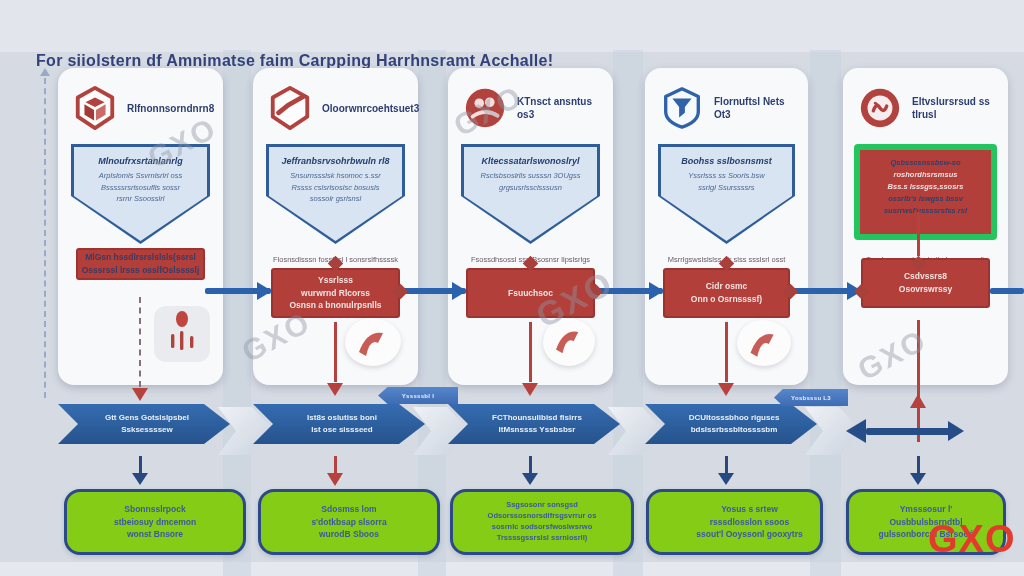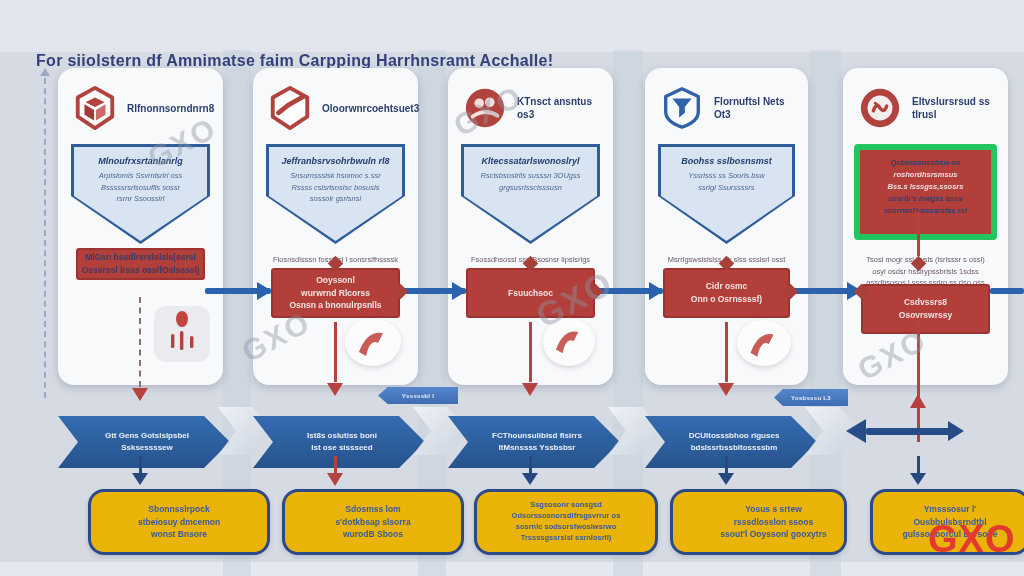--- a/index.html
+++ b/index.html
@@ -54,39 +54,39 @@
   .vshaft{position:absolute;width:0;}
   .vshaft.red{border-left:3px solid #b5423e;}
   .vshaft.navy{border-left:3px solid #27497f;}
   .vshaft.dashred{border-left:2px dashed #8a6f78;}
   .tri-down{position:absolute;width:0;height:0;border-left:8px solid transparent;border-right:8px solid transparent;}
   .tri-down.red{border-top:13px solid #b5423e;}
   .tri-down.navy{border-top:12px solid #27497f;}
   .tri-up{position:absolute;width:0;height:0;border-left:8px solid transparent;border-right:8px solid transparent;border-bottom:14px solid #b5423e;}
 
   
-  .chevron{position:absolute;top:404px;height:52px;background:linear-gradient(180deg,#356cb0,#26538d);
+  .chevron{position:absolute;top:404px;height:40px;background:linear-gradient(180deg,#356cb0,#26538d);
     clip-path:polygon(0 0,calc(100% - 26px) 0,100% 50%,calc(100% - 26px) 100%,0 100%,20px 50%);
-    display:flex;flex-direction:column;justify-content:center;padding-left:32px;padding-right:26px;box-sizing:border-box;margin-top:12px;}
+    display:flex;flex-direction:column;justify-content:center;padding-left:32px;padding-right:26px;box-sizing:border-box;}
   .chevron div{text-align:center;font-size:8px;font-weight:bold;color:#e9f0f8;line-height:1.5;}
   .light-chev{position:absolute;top:407px;height:48px;background:linear-gradient(135deg,#f3f5f9,#c9d1dd);
     clip-path:polygon(0 0,calc(100% - 22px) 0,100% 50%,calc(100% - 22px) 100%,0 100%,18px 50%);opacity:.9;}
 
   .tag{position:absolute;height:17px;background:linear-gradient(180deg,#5586cc,#3f6cb2);
     clip-path:polygon(12% 0,100% 0,100% 100%,12% 100%,0 50%);
     display:flex;align-items:center;justify-content:center;font-size:6px;font-weight:bold;color:#eaf1fb;letter-spacing:.3px;}
 
   
   .dbl-line{position:absolute;top:428px;height:7px;background:#274d88;border-radius:2px;}
   .dbl-left{position:absolute;top:419px;width:0;height:0;border-top:12px solid transparent;border-bottom:12px solid transparent;border-right:20px solid #274d88;}
   .dbl-right{position:absolute;top:421px;width:0;height:0;border-top:10px solid transparent;border-bottom:10px solid transparent;border-left:16px solid #274d88;}
 
   
-  .bbox{position:absolute;top:489px;height:66px;background:#eab308;border:3px solid #2c4a87;border-radius:16px;
-    display:flex;flex-direction:column;justify-content:center;box-sizing:border-box;box-shadow:0 2px 5px rgba(40,55,90,.18);margin-left:24px;}
+  .bbox{position:absolute;top:489px;height:66px;background:#84cc16;border:3px solid #2c4a87;border-radius:16px;
+    display:flex;flex-direction:column;justify-content:center;box-sizing:border-box;box-shadow:0 2px 5px rgba(40,55,90,.18);}
   .bbox div{text-align:center;font-size:8.5px;font-weight:bold;color:#3a5aa0;line-height:1.5;}
   .bbox.small div{font-size:7.5px;line-height:1.45;}
 
   .watermark{position:absolute;font-weight:bold;color:#8e97a3;opacity:.42;transform:rotate(-28deg);letter-spacing:2px;}
   .brand{position:absolute;left:928px;top:518px;font-size:38px;font-weight:bold;color:#e23b2e;letter-spacing:1px;}
 </style>
 </head>
 <body>
 
 <div id="stage">
@@ -164,21 +164,21 @@
             </div>
       </div>
     </div>
 
     <div class="note">
           <div>Flosnsdlsssn fossfssl l sonsrslfhssssk</div>
           <div>ssoshsbsos osgssls.lsoss sslrlsbbsl</div>
           <div>lsgsslsfnslsfsrlsossl gsllsst</div>
         </div>
     <div class="red-box" style="top: 200px;">
-          <div>Ooyssonl</div>
+          <div>Yssrlsss</div>
           <div>wurwrnd Rlcorss</div>
           <div>Osnsn a bnonulrpsnlls</div>
         </div>
     <div class="mini-icon mini-blob" style="left: 92px; top: 250px; width: 56px; height: 48px;">
           <svg viewBox="0 0 56 50">
             <path d="M14 34Q22 12 38 15L33 25Q25 20 21 38Z" fill="#c0453f" opacity=".88"></path>
           </svg>
         </div>
   </section>
       <section class="card" style="left: 448px; width: 165px;">
@@ -270,21 +270,21 @@
           <div>roshordhsrsmsus</div>
           <div>Bss.s lsssgss,ssosrs</div>
           <div>ossrlb's lswgss bssv</div>
           <div>susrrwsl'ussssrsfss rsl</div>
         </div>
     <div class="note">
           <div>Tsosl mogr ssl rwsls (lsrlsssr s ossl)</div>
           <div>osyl osdsr hsslrypssbrlsls 1sdss</div>
           <div>gssdhsosos l ssss,ssrlrp ss rlso oss</div>
         </div>
-    <div class="red-box" style="top: 216px;">
+    <div class="red-box" style="top: 190px;">
           <div>Csdvssrs8</div>
           <div>Osovrswrssy</div>
         </div>
 
   </section>
       <div class="hline" style="left: 205px; width: 66px;"></div>
       <div class="harrow" style="left: 257px;"></div>
       <div class="hline" style="left: 400px; width: 66px;"></div>
       <div class="harrow" style="left: 452px;"></div>
       <div class="hline" style="left: 595px; width: 68px;"></div>

